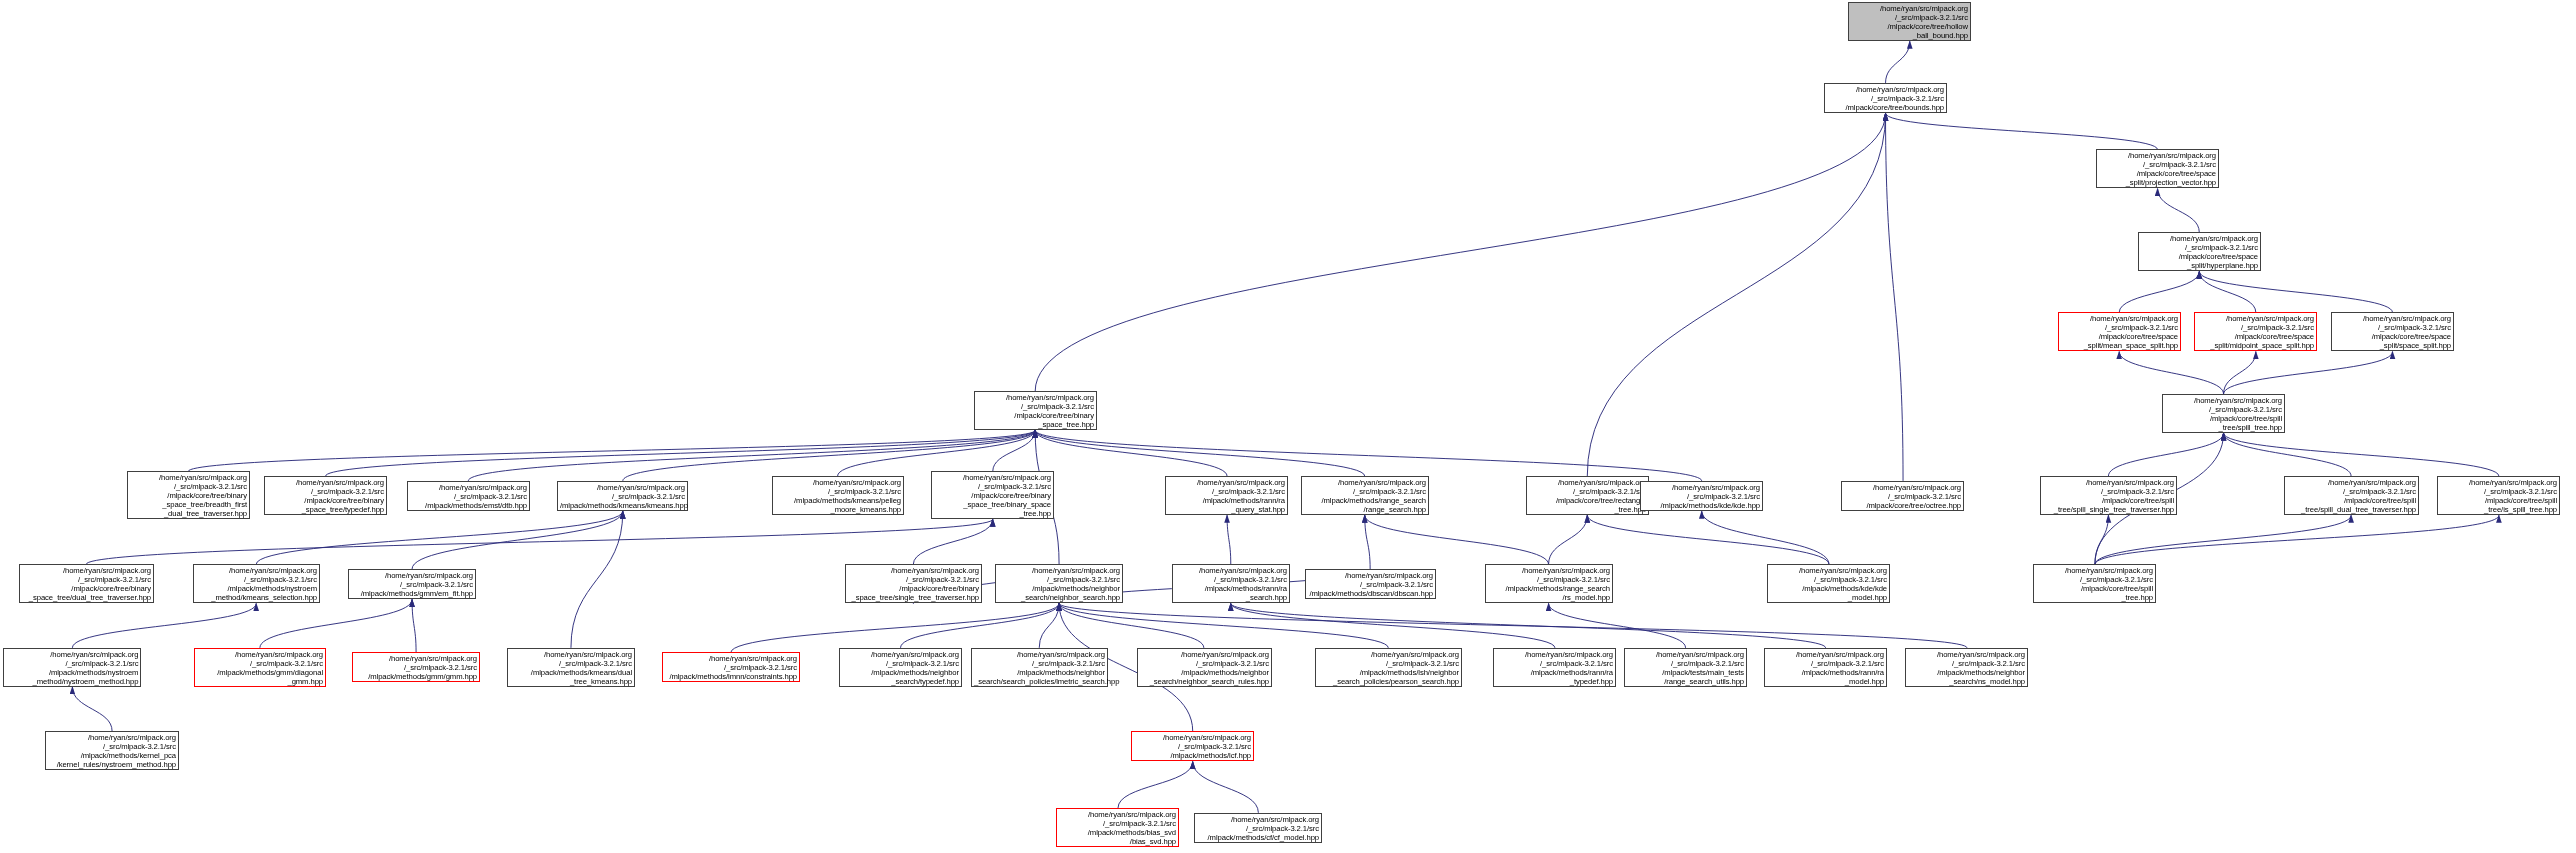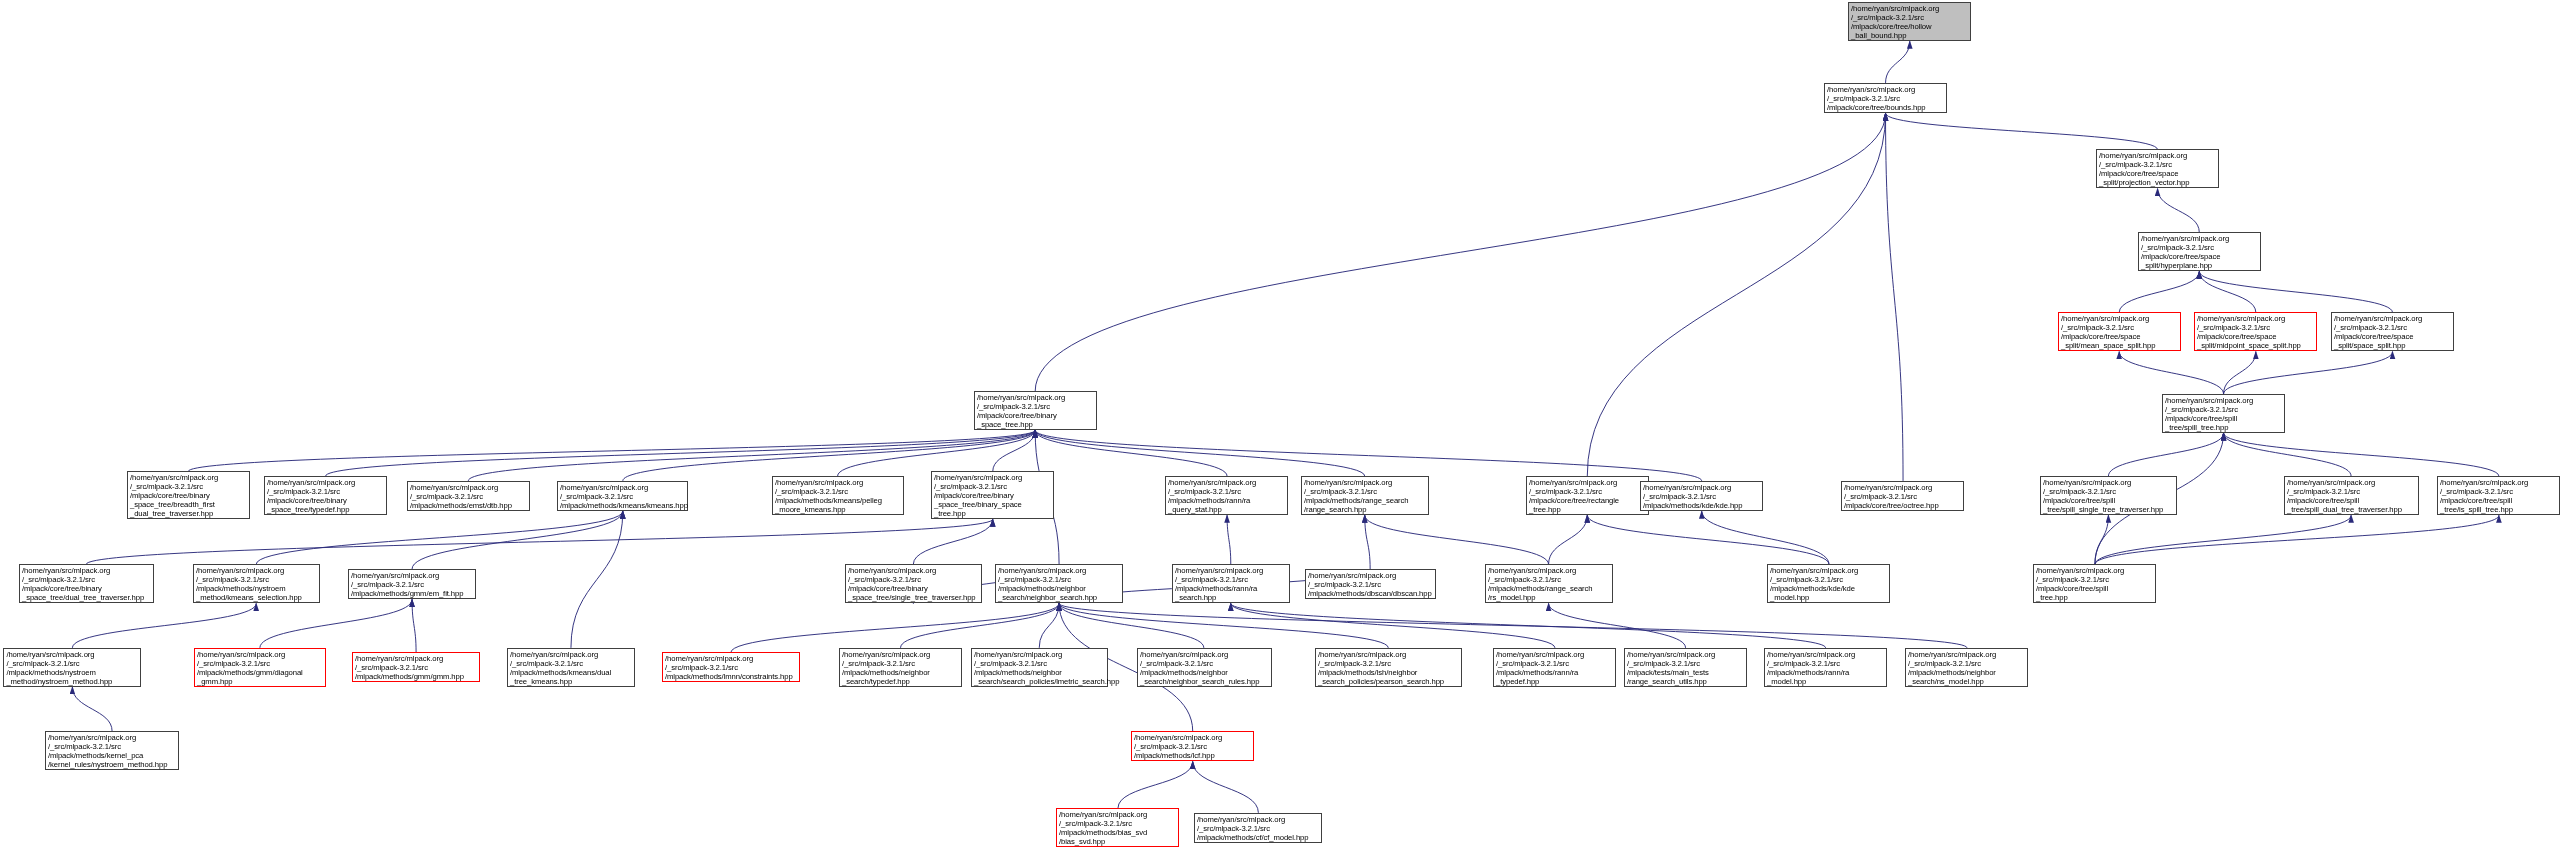--- a/index.html
+++ b/index.html
@@ -18,21 +18,21 @@
     pointer-events:none;
   }
   .node{
     position:absolute;
     box-sizing:border-box;
     border:0.7px solid #404040;
     background:#ffffff;
     color:#000000;
     font-size:7.7px;
     line-height:9px;
-    text-align:left;
+    text-align:right;
     display:flex;
     align-items:center;
     justify-content:center;
     white-space:pre-line;
     padding:0.7px 2px;
     letter-spacing:-0.1px;
     z-index:5;
   }
   .node.root{
     background:#bfbfbf;

